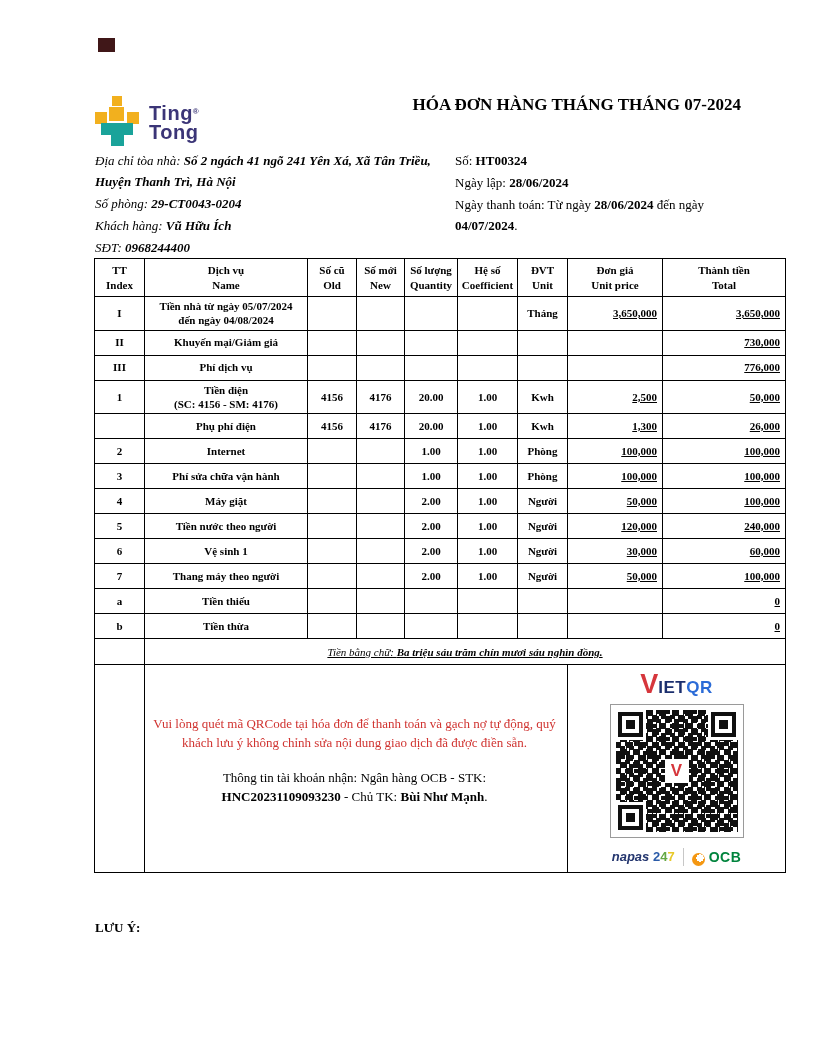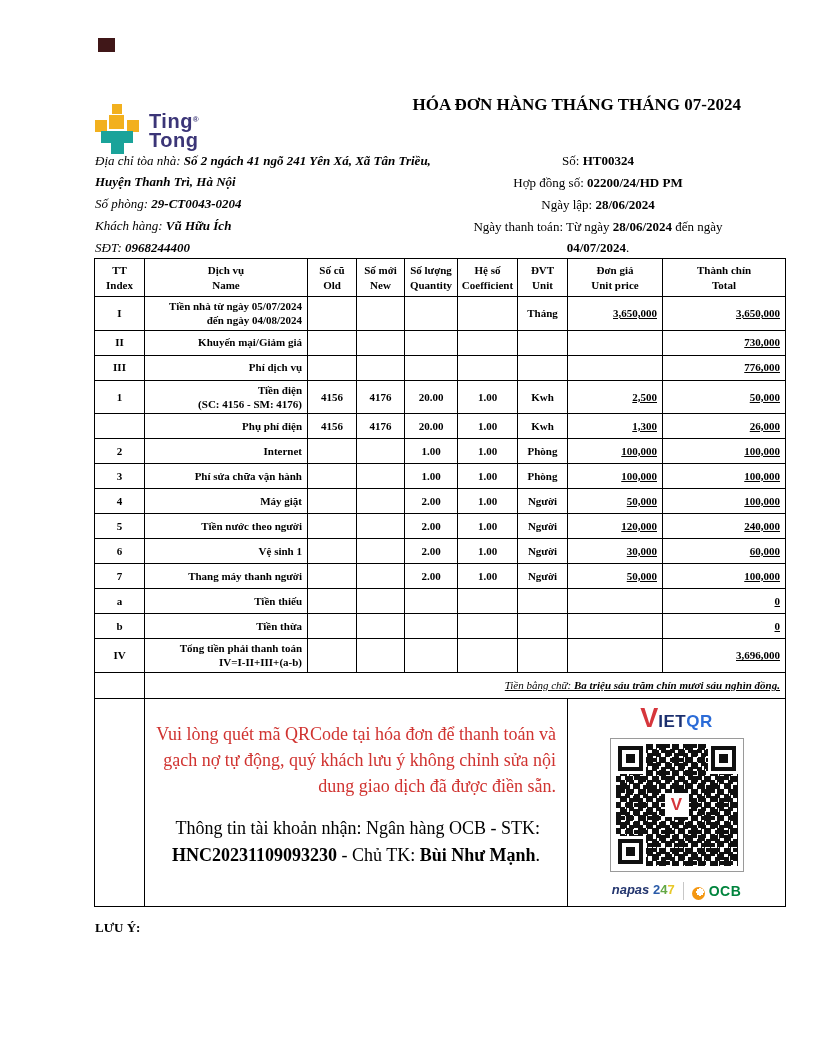--- a/index.html
+++ b/index.html
@@ -1,57 +1,57 @@
 <!DOCTYPE html>
 <html lang="vi"><head>
 <meta charset="utf-8">
 <style>
   html,body{margin:0;padding:0;background:#ffffff;}
   body{width:816px;height:1056px;font-family:"Liberation Serif",serif;color:#000;position:relative;overflow:hidden;}
 
   .corner-mark{position:absolute;left:98px;top:38px;width:17px;height:14px;background:#401718;}
 
   
-  .brand{position:absolute;left:95px;top:104px;display:flex;align-items:flex-start;gap:8px;}
+  .brand{position:absolute;left:95px;top:96px;display:flex;align-items:flex-start;gap:8px;}
   .brand-icon{position:relative;width:46px;height:51px;}
   .brand-icon .sq{position:absolute;}
   .sq.y1{left:17px;top:0;width:10px;height:10px;background:#f2b01e;}
   .sq.y2{left:14px;top:11px;width:15px;height:14px;background:#f2b01e;}
   .sq.y3{left:0;top:16px;width:12px;height:12px;background:#f2b01e;}
   .sq.y4{left:32px;top:16px;width:12px;height:12px;background:#f2b01e;}
   .sq.t1{left:6px;top:27px;width:32px;height:12px;background:#1aa39a;}
   .sq.t2{left:16px;top:39px;width:13px;height:11px;background:#1aa39a;}
   .brand-text{font-family:"Liberation Sans",sans-serif;font-weight:bold;color:#3b3577;font-size:20px;line-height:19px;margin-top:6px;letter-spacing:0.5px;}
   .brand-text sup{font-size:8px;vertical-align:6px;}
 
   
   .doc-title{position:absolute;top:95px;right:75px;width:330px;text-align:right;font-size:17px;font-weight:bold;line-height:20px;}
 
   
   .meta{position:absolute;left:95px;top:150px;width:691px;display:flex;font-size:13px;line-height:21px;}
   .meta-left{width:360px;font-style:italic;}
-  .meta-right{flex:1;text-align:center;padding-right:45px;}
+  .meta-right{flex:1;text-align:left;padding-right:45px;}
   .meta b{font-weight:bold;}
   .meta .line{margin:0 0 1px 0;}
 
   
   table.invoice{position:absolute;left:94px;top:258px;width:692px;border-collapse:collapse;table-layout:fixed;font-size:11px;}
   table.invoice th,table.invoice td{border:1px solid #000;padding:2px 5px;vertical-align:middle;line-height:1.3;}
   table.invoice th{font-weight:bold;height:33px;text-align:center;padding:2px 2px;}
   table.invoice td{font-weight:bold;height:20px;}
   td.c{text-align:center;}
-  td.l{text-align:right;}
+  td.l{text-align:center;}
   td.r{text-align:right;padding-right:6px;text-decoration:underline;}
   tr.words-row td{height:21px;font-weight:normal;}
   .words-text{font-style:italic;text-decoration:underline;}
   .words-text b{font-weight:bold;}
 
   
   tr.pay-row td{height:198px;vertical-align:middle;}
-  .pay-text{padding:0 6px 0 3px;font-size:18px;font-weight:normal;line-height:1.45;}
+  .pay-text{padding:0 6px 0 3px;font-size:13px;font-weight:normal;line-height:1.45;}
   .pay-note{color:#d03330;margin:0 0 14px 0;}
   .pay-account{margin:16px;}
   .pay-account b{font-weight:bold;}
 
   .vietqr{display:flex;flex-direction:column;align-items:center;padding:4px 0;font-family:"Liberation Sans",sans-serif;font-weight:normal;}
   .vietqr-word{line-height:26px;white-space:nowrap;}
   .vietqr-word .v{color:#d6363c;font-size:27px;font-weight:bold;}
   .vietqr-word .iet{color:#1b2f6e;font-size:17px;font-weight:bold;letter-spacing:0.5px;}
   .vietqr-word .qrt{color:#2b6bd7;font-size:17px;font-weight:bold;letter-spacing:0.5px;}
   .qr-frame{border:1px solid #9a9a9a;background:#fff;padding:5px;margin-top:2px;}
@@ -103,21 +103,20 @@
 
   <div class="meta">
     <div class="meta-left">
       <div class="line"><span>Địa chỉ tòa nhà: </span><b>Số 2 ngách 41 ngõ 241 Yên Xá, Xã Tân Triều, Huyện Thanh Trì, Hà Nội</b></div>
       <div class="line"><span>Số phòng: </span><b>29-CT0043-0204</b></div>
       <div class="line"><span>Khách hàng: </span><b>Vũ Hữu Ích</b></div>
       <div class="line"><span>SĐT: </span><b>0968244400</b></div>
     </div>
     <div class="meta-right">
       <div class="line"><span>Số: </span><b>HT00324</b></div>
-      <div class="line"><span>Hợp đồng số: </span><b>02200/24/HD PM</b></div>
       <div class="line"><span>Ngày lập: </span><b>28/06/2024</b></div>
       <div class="line"><span>Ngày thanh toán: Từ ngày </span><b>28/06/2024</b><span> đến ngày </span><b>04/07/2024</b><span>.</span></div>
     </div>
   </div>
 
   <table class="invoice">
     <colgroup>
       <col style="width:50px">
         <col style="width:163px">
         <col style="width:49px">
@@ -156,21 +155,21 @@
           </th>
         <th>
             <div>ĐVT</div>
             <div>Unit</div>
           </th>
         <th>
             <div>Đơn giá</div>
             <div>Unit price</div>
           </th>
         <th>
-            <div>Thành chín</div>
+            <div>Thành tiền</div>
             <div>Total</div>
           </th>
       </tr>
     </thead>
     <tbody id="invoice-rows">
         <tr>
           <td class="c">I</td>
           <td class="l">
             <div>Tiền nhà từ ngày 05/07/2024</div>
             <div>đến ngày 04/08/2024</div>
@@ -297,21 +296,21 @@
           <td class="c"></td>
           <td class="c">2.00</td>
           <td class="c">1.00</td>
           <td class="c">Người</td>
           <td class="r">30,000</td>
           <td class="r">60,000</td>
         </tr>
         <tr>
           <td class="c">7</td>
           <td class="l">
-            <div>Thang máy thanh người</div>
+            <div>Thang máy theo người</div>
           </td>
           <td class="c"></td>
           <td class="c"></td>
           <td class="c">2.00</td>
           <td class="c">1.00</td>
           <td class="c">Người</td>
           <td class="r">50,000</td>
           <td class="r">100,000</td>
         </tr>
         <tr>
@@ -332,34 +331,20 @@
           <td class="l">
             <div>Tiền thừa</div>
           </td>
           <td class="c"></td>
           <td class="c"></td>
           <td class="c"></td>
           <td class="c"></td>
           <td class="c"></td>
           <td class="r"></td>
           <td class="r">0</td>
-        </tr>
-        <tr>
-          <td class="c">IV</td>
-          <td class="l">
-            <div>Tổng tiền phải thanh toán</div>
-            <div>IV=I-II+III+(a-b)</div>
-          </td>
-          <td class="c"></td>
-          <td class="c"></td>
-          <td class="c"></td>
-          <td class="c"></td>
-          <td class="c"></td>
-          <td class="r"></td>
-          <td class="r">3,696,000</td>
         </tr>
       </tbody>
     <tbody>
       <tr class="words-row">
         <td class="c"></td>
         <td class="l" colspan="8">
           <span class="words-text"><span>Tiền bằng chữ: </span><b>Ba triệu sáu trăm chín mươi sáu nghìn đồng.</b></span>
         </td>
       </tr>
       <tr class="pay-row">

